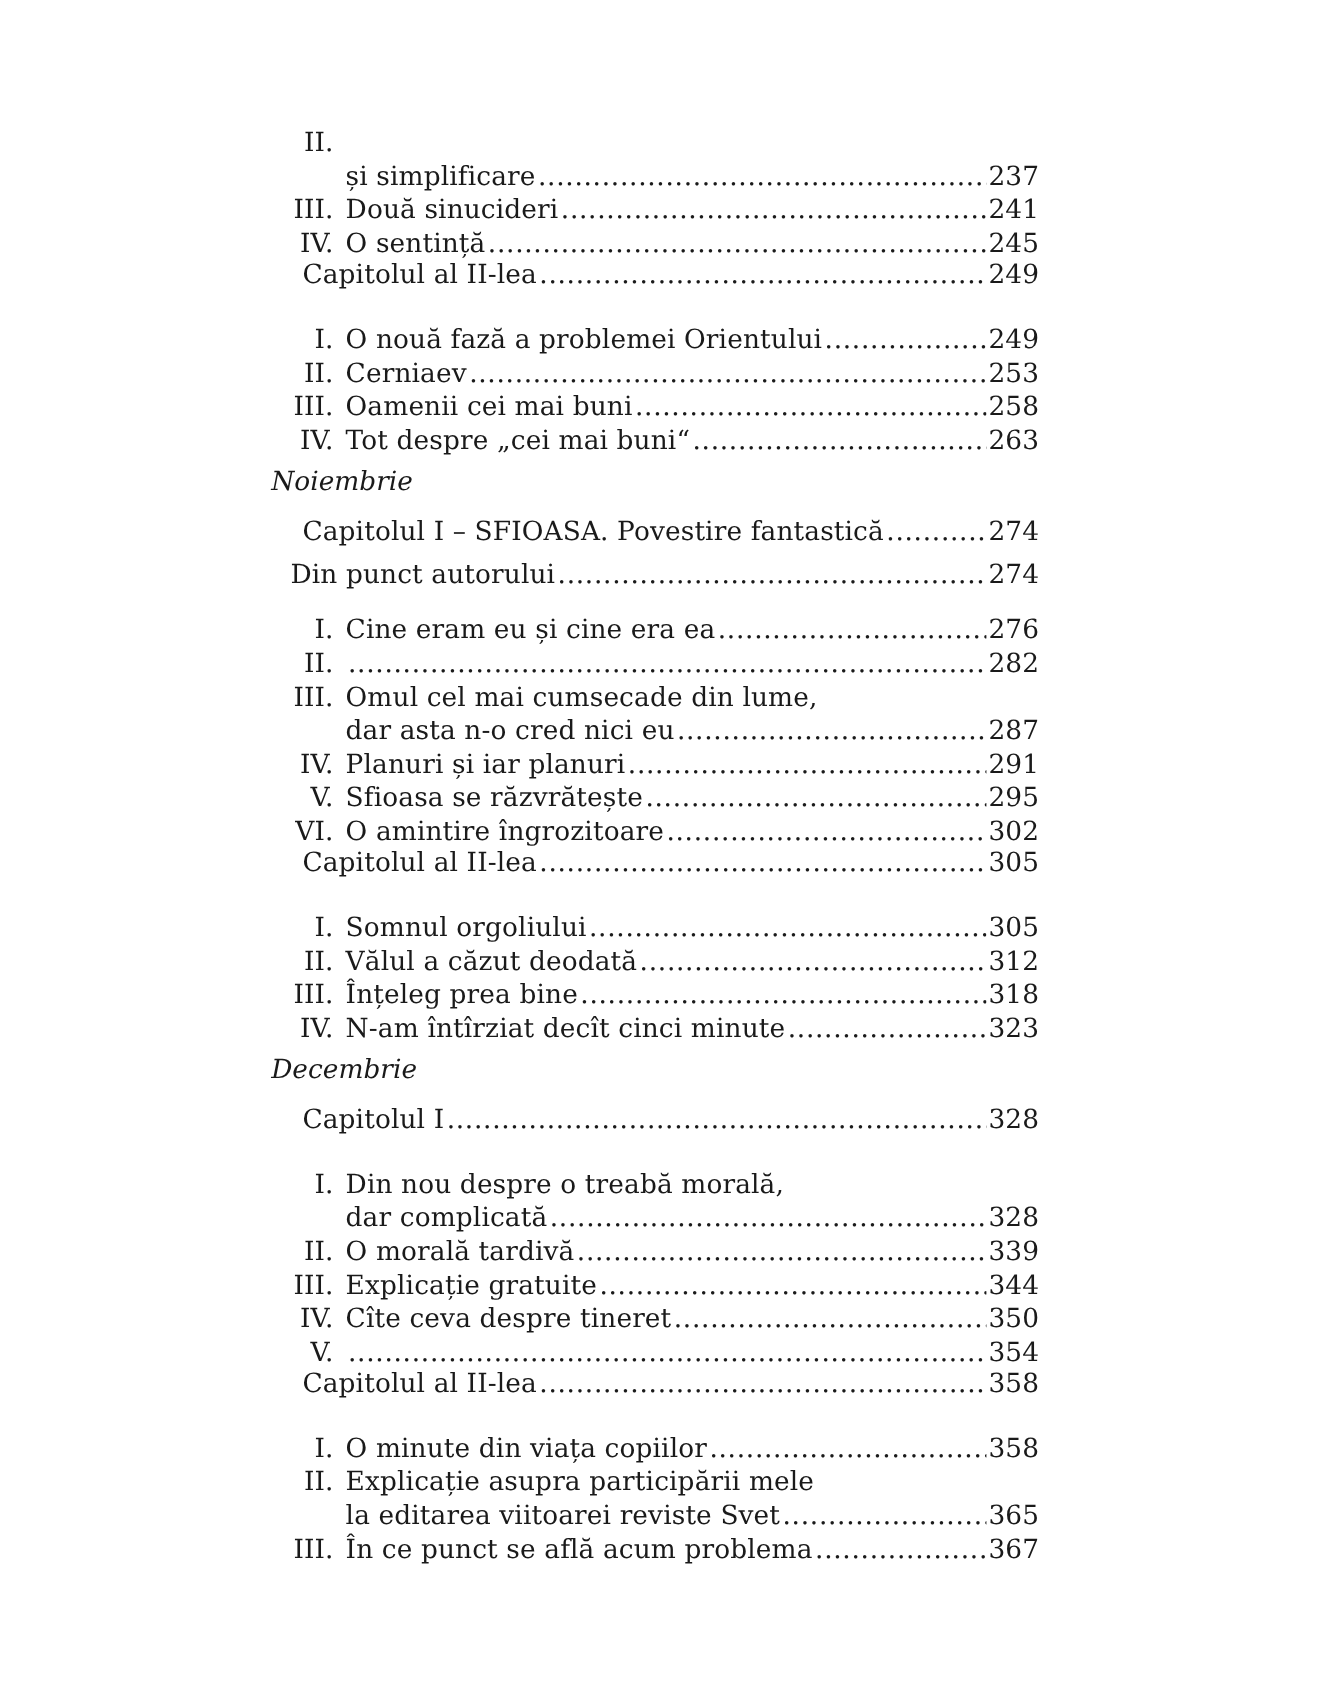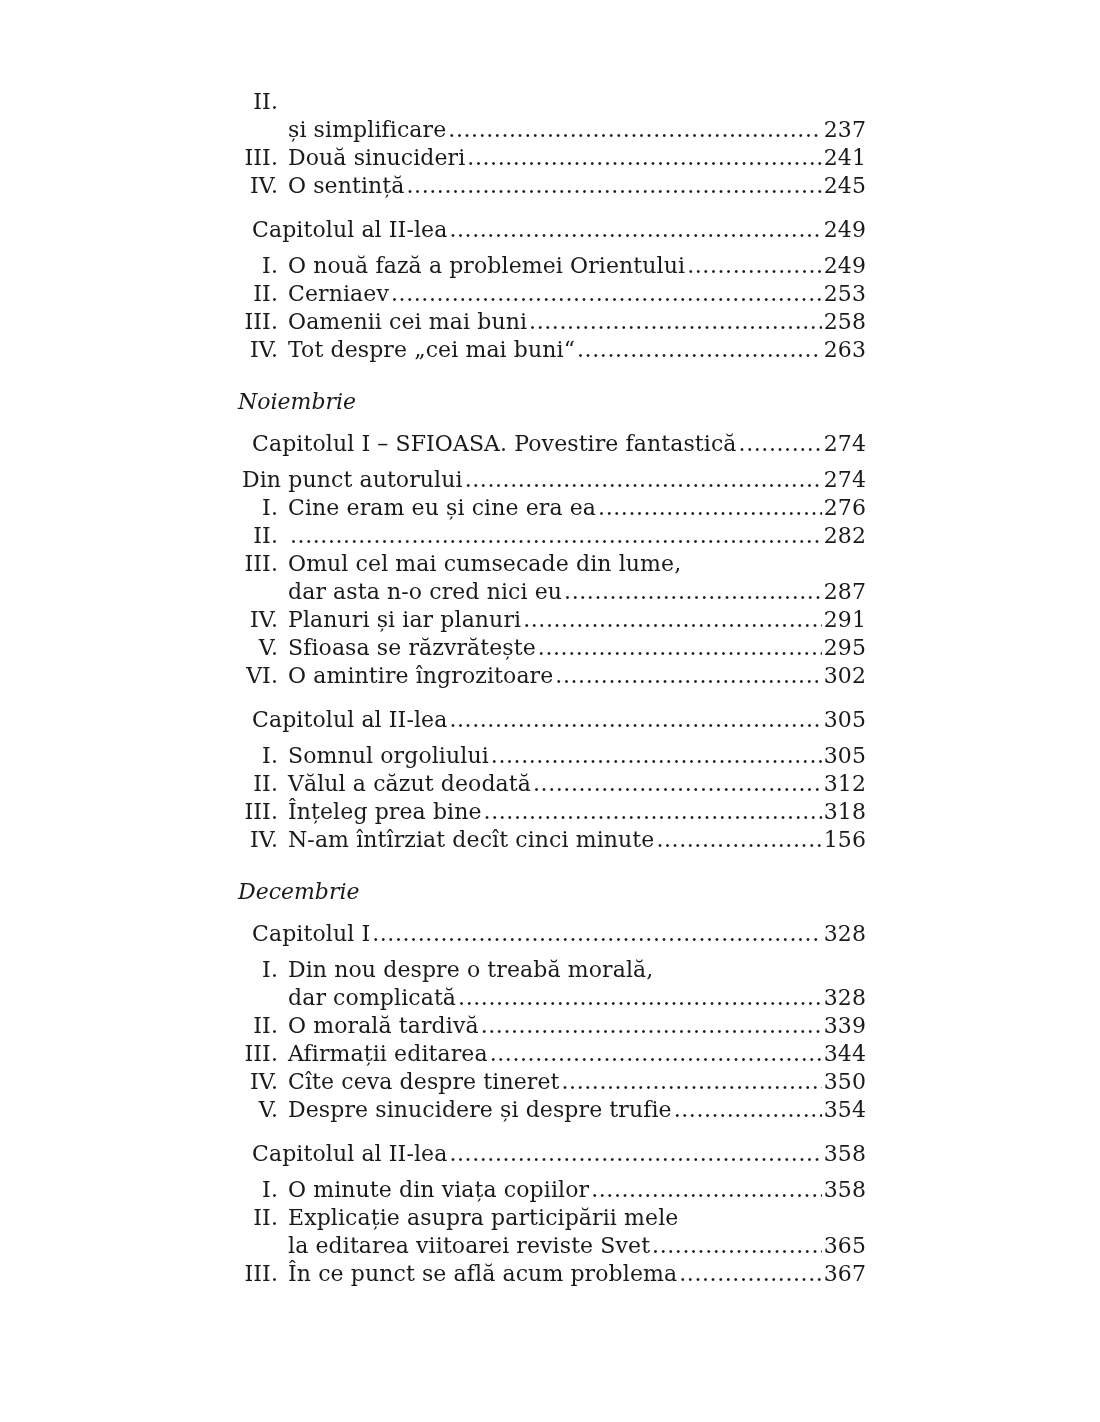--- a/index.html
+++ b/index.html
@@ -1,32 +1,32 @@
 <!DOCTYPE html>
 <html><head>
 <meta charset="utf-8">
 <style>
   html, body { margin: 0; padding: 0; background: #ffffff; }
   body { width: 1100px; height: 1422px; position: relative; overflow: hidden;
          font-family: "DejaVu Serif", "Liberation Serif", serif; color: #1a1a1a; }
   .toc { position: absolute; left: 226px; top: 88px; width: 640px; }
   .row { position: relative; display: flex; align-items: baseline; height: 28px; line-height: 28px;
          font-size: 22px; letter-spacing: 0.1px; }
-  .num { width: 52px; text-align: right; padding-right: 10px; flex: none; }
+  .num { width: 52px; text-align: right; padding-right: 10px; flex: none; margin-top: 18px; }
   .title { flex: none; white-space: nowrap; }
   .dots { flex: 1 1 auto; overflow: hidden; white-space: nowrap; margin: 0 2px; }
   .dots::after { content: ". . . . . . . . . . . . . . . . . . . . . . . . . . . . . . . . . . . . . . . . . . . . . . . . . . . . . . . . . . . . . . . . . . . . . . . . . . . . . . . . . . . . . . . . . . . . . . . . . . . . . . . ."; letter-spacing: -3.2px; }
   .page { flex: none; text-align: center; }
   .cont .num { visibility: hidden; }
   .chapter .num { width: 26px; padding-right: 0; }
   .chapter .title { padding-left: 0; }
   .plain .num { width: 16px; padding-right: 0; }
   .gap { height: 16px; }
   .gap-big { height: 24px; }
-  .month { font-style: italic; font-size: 22px; height: 28px; line-height: 28px; margin-left: 12px; }
+  .month { font-style: italic; font-size: 22px; height: 28px; line-height: 28px; margin-left: 0; }
   .month-gap { height: 14px; }
   .it { }
 </style>
 </head>
 <body>
 
 <div class="toc">
 
   <div class="row cont-first">
     <span class="num">II.</span>
@@ -166,21 +166,21 @@
   <div class="row">
     <span class="num">III.</span>
     <span class="title">Înțeleg prea bine</span>
     <span class="dots"></span>
     <span class="page">318</span>
   </div>
   <div class="row">
     <span class="num">IV.</span>
     <span class="title">N-am întîrziat decît cinci minute</span>
     <span class="dots"></span>
-    <span class="page">156</span>
+    <span class="page">323</span>
   </div>
 
   <div class="gap-big"></div>
   <div class="month">Decembrie</div>
   <div class="month-gap"></div>
 
   <div class="row chapter">
     <span class="num"></span>
     <span class="title">Capitolul I</span>
     <span class="dots"></span>
@@ -199,33 +199,32 @@
     <span class="page">328</span>
   </div>
   <div class="row">
     <span class="num">II.</span>
     <span class="title">O morală tardivă</span>
     <span class="dots"></span>
     <span class="page">339</span>
   </div>
   <div class="row">
     <span class="num">III.</span>
-    <span class="title">Afirmații editarea</span>
+    <span class="title">Explicație gratuite</span>
     <span class="dots"></span>
     <span class="page">344</span>
   </div>
   <div class="row">
     <span class="num">IV.</span>
     <span class="title">Cîte ceva despre tineret</span>
     <span class="dots"></span>
     <span class="page">350</span>
   </div>
   <div class="row">
     <span class="num">V.</span>
-    <span class="title">Despre sinucidere și despre trufie</span>
     <span class="dots"></span>
     <span class="page">354</span>
   </div>
 
   <div class="gap"></div>
   <div class="row chapter">
     <span class="num"></span>
     <span class="title">Capitolul al II-lea</span>
     <span class="dots"></span>
     <span class="page">358</span>

